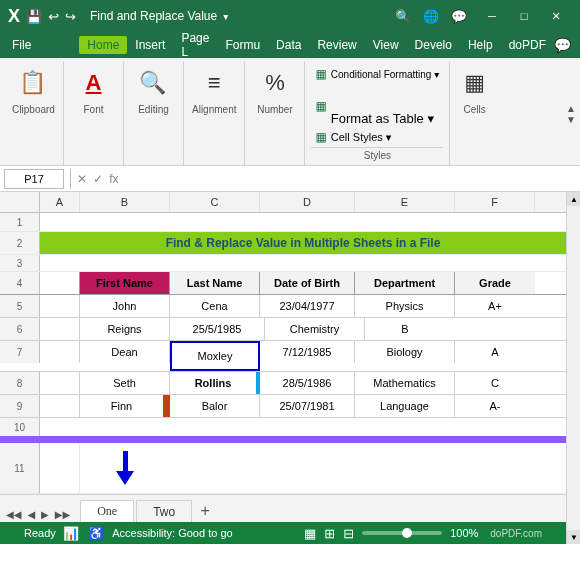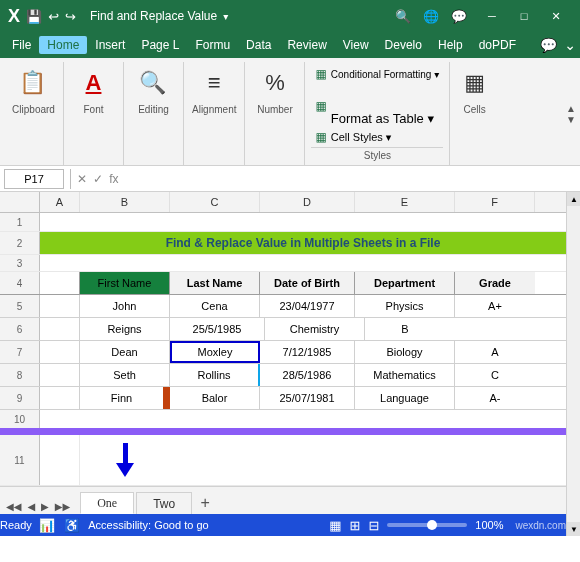--- a/index.html
+++ b/index.html
@@ -27,21 +27,21 @@
       align-items: center;
       padding: 0 4px;
     }
     .menu-item {
       color: white;
       padding: 2px 8px;
       font-size: 12px;
       cursor: pointer;
       border-radius: 2px;
     }
-    .menu-item.active { background: #7dd3fc; color: #1f7145; }
+    .menu-item.active { background: #84cc16; color: #1f7145; margin-left: 40px; }
 
     
     .ribbon {
       background: #f3f3f3;
       border-bottom: 1px solid #d1d1d1;
       display: flex;
       padding: 4px 4px 0 4px;
       min-height: 90px;
     }
     .ribbon-group {
@@ -143,25 +143,25 @@
       display: flex;
       align-items: center;
       justify-content: center;
       font-size: 16px;
       cursor: pointer;
       color: #555;
     }
 
     
     .status-bar {
-      background: #1d4ed8;
+      background: #15803d;
       height: 22px;
       display: flex;
       align-items: center;
-      padding: 0 0;
+      padding: 0 24px;
       color: white;
       font-size: 11px;
       gap: 8px;
     }
     .status-right {
       margin-left: auto;
       display: flex;
       gap: 8px;
       align-items: center;
     }
@@ -357,21 +357,21 @@
       </div>
 
       <div style="display:flex;border-bottom:1px solid #e8e8e8;">
         <div style="width:40px;min-width:40px;height:16px;display:flex;align-items:center;justify-content:center;border-right:1px solid #c0c0c0;font-size:10px;color:#666;background:#f3f3f3;">3</div>
         <div style="flex:1;height:16px;"></div>
       </div>
 
       <div style="display:flex;border-bottom:1px solid #9e9e9e;">
         <div style="width:40px;min-width:40px;height:22px;display:flex;align-items:center;justify-content:center;border-right:1px solid #c0c0c0;font-size:10px;color:#666;background:#f3f3f3;">4</div>
         <div style="width:40px;height:22px;border-right:1px solid #9e9e9e;"></div>
-        <div style="width:90px;height:22px;display:flex;align-items:center;justify-content:center;border-right:1px solid #9e9e9e;font-weight:400;font-size:11px;background:#15803d;">First Name</div>
+        <div style="width:90px;height:22px;display:flex;align-items:center;justify-content:center;border-right:1px solid #9e9e9e;font-weight:700;font-size:11px;background:#be185d;">First Name</div>
         <div style="width:90px;height:22px;display:flex;align-items:center;justify-content:center;border-right:1px solid #9e9e9e;font-weight:600;font-size:11px;background:#f2f2f2;">Last Name</div>
         <div style="width:95px;height:22px;display:flex;align-items:center;justify-content:center;border-right:1px solid #9e9e9e;font-weight:600;font-size:11px;background:#f2f2f2;">Date of Birth</div>
         <div style="width:100px;height:22px;display:flex;align-items:center;justify-content:center;border-right:1px solid #9e9e9e;font-weight:600;font-size:11px;background:#f2f2f2;">Department</div>
         <div style="width:80px;height:22px;display:flex;align-items:center;justify-content:center;font-weight:600;font-size:11px;background:#f2f2f2;">Grade</div>
       </div>
 
       <div style="display:flex;border-bottom:1px solid #d0d0d0;">
         <div style="width:40px;min-width:40px;height:22px;display:flex;align-items:center;justify-content:center;border-right:1px solid #c0c0c0;font-size:10px;color:#666;background:#f3f3f3;">5</div>
         <div style="width:40px;height:22px;border-right:1px solid #d0d0d0;"></div>
         <div style="width:90px;height:22px;display:flex;align-items:center;justify-content:center;border-right:1px solid #d0d0d0;font-size:11px;">John</div>
@@ -387,31 +387,31 @@
         <div style="width:90px;height:22px;display:flex;align-items:center;justify-content:center;border-right:1px solid #d0d0d0;font-size:11px;">Reigns</div>
         <div style="width:95px;height:22px;display:flex;align-items:center;justify-content:center;border-right:1px solid #d0d0d0;font-size:11px;">25/5/1985</div>
         <div style="width:100px;height:22px;display:flex;align-items:center;justify-content:center;border-right:1px solid #d0d0d0;font-size:11px;">Chemistry</div>
         <div style="width:80px;height:22px;display:flex;align-items:center;justify-content:center;font-size:11px;">B</div>
       </div>
 
       <div style="display:flex;border-bottom:1px solid #d0d0d0;">
         <div style="width:40px;min-width:40px;height:22px;display:flex;align-items:center;justify-content:center;border-right:1px solid #c0c0c0;font-size:10px;color:#666;background:#f3f3f3;">7</div>
         <div style="width:40px;height:22px;border-right:1px solid #d0d0d0;"></div>
         <div style="width:90px;height:22px;display:flex;align-items:center;justify-content:center;border-right:1px solid #d0d0d0;font-size:11px;">Dean</div>
-        <div style="width:90px;height:22px;display:flex;align-items:center;justify-content:center;border-right:2px solid #0000cc;border-top:2px solid #0000cc;border-bottom:2px solid #0000cc;border-left:2px solid #0000cc;font-size:11px;">Moxley</div>
+        <div style="width:90px;height:30px;display:flex;align-items:center;justify-content:center;border-right:2px solid #0000cc;border-top:2px solid #0000cc;border-bottom:2px solid #0000cc;border-left:2px solid #0000cc;font-size:11px;">Moxley</div>
         <div style="width:95px;height:22px;display:flex;align-items:center;justify-content:center;border-right:1px solid #d0d0d0;font-size:11px;">7/12/1985</div>
         <div style="width:100px;height:22px;display:flex;align-items:center;justify-content:center;border-right:1px solid #d0d0d0;font-size:11px;">Biology</div>
         <div style="width:80px;height:22px;display:flex;align-items:center;justify-content:center;font-size:11px;">A</div>
       </div>
 
       <div style="display:flex;border-bottom:1px solid #d0d0d0;">
         <div style="width:40px;min-width:40px;height:22px;display:flex;align-items:center;justify-content:center;border-right:1px solid #c0c0c0;font-size:10px;color:#666;background:#f3f3f3;">8</div>
         <div style="width:40px;height:22px;border-right:1px solid #d0d0d0;"></div>
         <div style="width:90px;height:22px;display:flex;align-items:center;justify-content:center;border-right:1px solid #d0d0d0;font-size:11px;">Seth</div>
-        <div style="width:90px;height:22px;display:flex;align-items:center;justify-content:center;border-right:2px solid #0ea5e9;font-size:11px;">Rollins</div>
+        <div style="width:90px;height:22px;display:flex;align-items:center;justify-content:center;border-right:4px solid #0ea5e9;font-size:11px;font-weight:bold;">Rollins</div>
         <div style="width:95px;height:22px;display:flex;align-items:center;justify-content:center;border-right:1px solid #d0d0d0;font-size:11px;">28/5/1986</div>
         <div style="width:100px;height:22px;display:flex;align-items:center;justify-content:center;border-right:1px solid #d0d0d0;font-size:11px;">Mathematics</div>
         <div style="width:80px;height:22px;display:flex;align-items:center;justify-content:center;font-size:11px;">C</div>
       </div>
 
       <div style="display:flex;border-bottom:1px solid #d0d0d0;">
         <div style="width:40px;min-width:40px;height:22px;display:flex;align-items:center;justify-content:center;border-right:1px solid #c0c0c0;font-size:10px;color:#666;background:#f3f3f3;">9</div>
         <div style="width:40px;height:22px;border-right:1px solid #d0d0d0;"></div>
         <div style="width:90px;height:22px;display:flex;align-items:center;justify-content:center;border-right:7px solid #c2410c;font-size:11px;">Finn</div>
         <div style="width:90px;height:22px;display:flex;align-items:center;justify-content:center;border-right:1px solid #d0d0d0;font-size:11px;">Balor</div>
@@ -464,21 +464,21 @@
       <span style="font-size:13px;">♿</span>
       <span>Accessibility: Good to go</span>
       <div class="status-right">
         <span style="cursor:pointer;font-size:13px;">▦</span>
         <span style="cursor:pointer;font-size:13px;">⊞</span>
         <span style="cursor:pointer;font-size:13px;">⊟</span>
         <div class="zoom-slider">
           <div class="zoom-thumb"></div>
         </div>
         <span style="font-size:11px;">100%</span>
-        <span style="font-size:10px;opacity:0.7;margin-left:4px;">wexdn.com</span>
+        <span style="font-size:10px;opacity:0.7;margin-left:4px;">doPDF.com</span>
       </div>
     </div>
   </div>
 
   <div class="right-scrollbar">
     <div class="scroll-btn">▲</div>
     <div class="scroll-track"></div>
     <div class="scroll-btn">▼</div>
   </div>
 </div>

